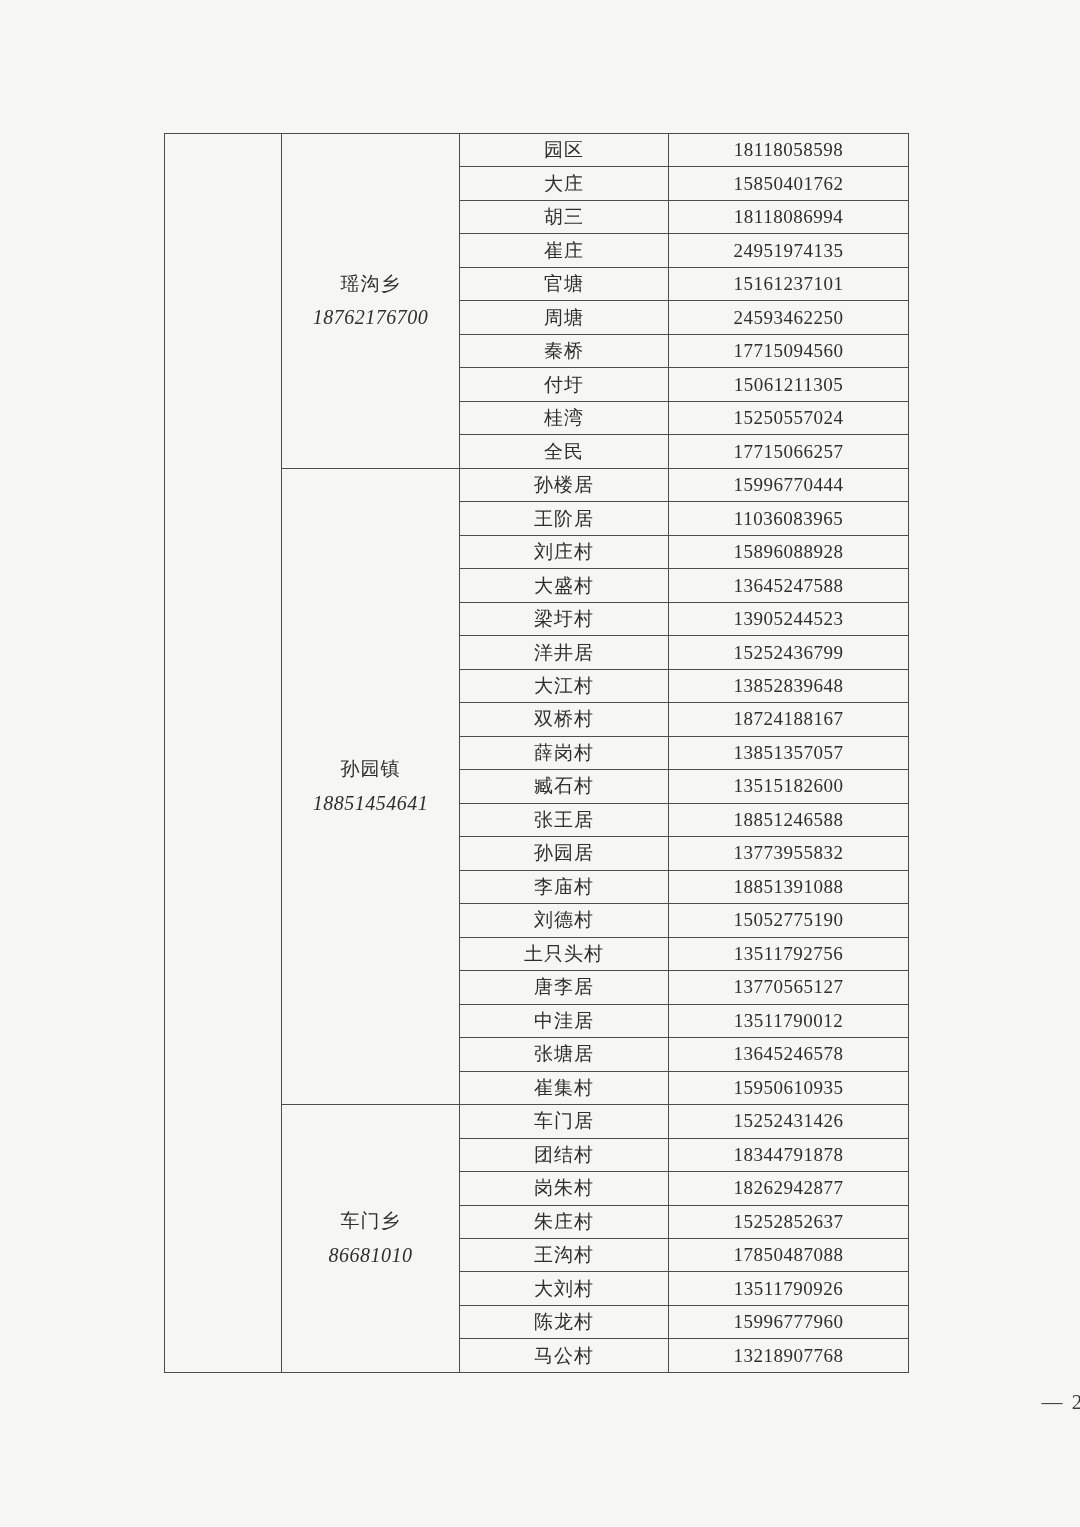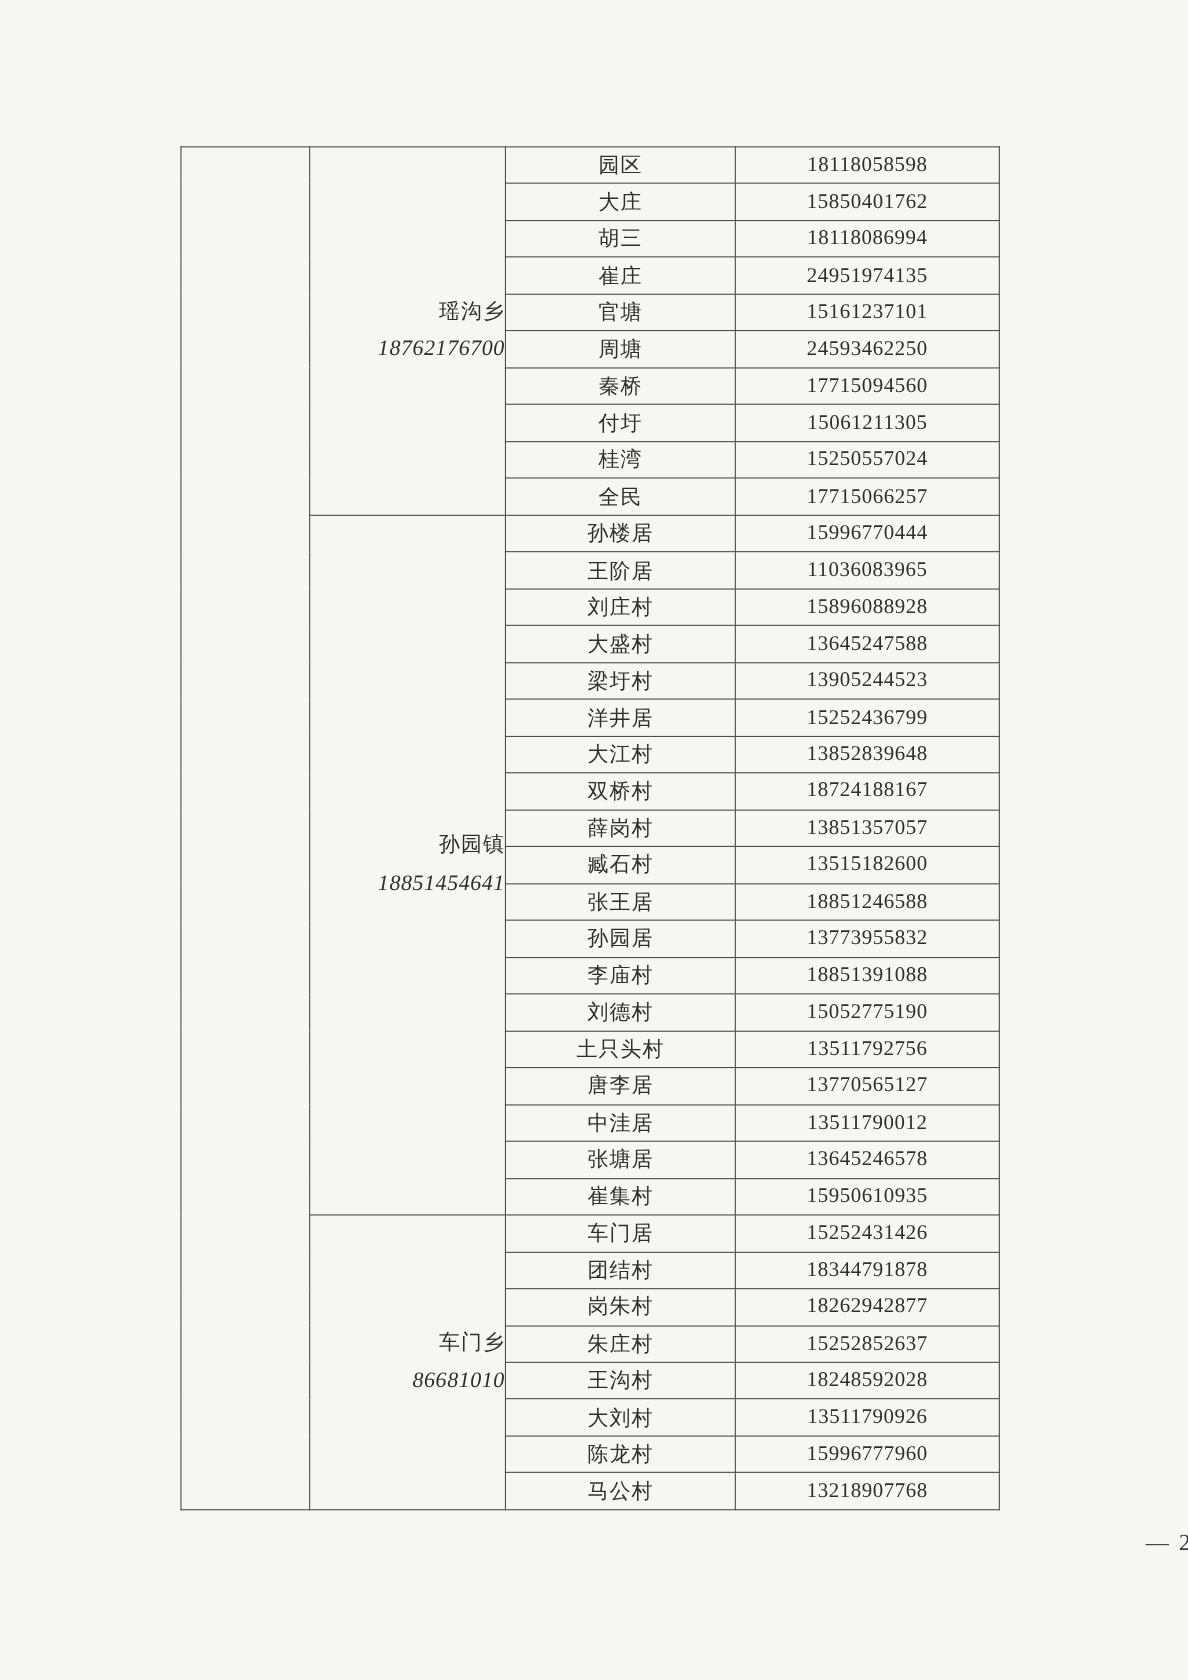--- a/index.html
+++ b/index.html
@@ -35,21 +35,20 @@
     overflow: hidden;
     white-space: nowrap;
   }
   col.c-spacer   { width: 117px; }
   col.c-township { width: 178px; }
   col.c-village  { width: 209px; }
   col.c-phone    { width: 240px; }
   td.township-cell div {
     line-height: 1.75;
     letter-spacing: 1px;
-    text-align: right;
   }
   td.township-cell .township-phone-text {
     letter-spacing: 0.5px;
     font-size: 20px;
     font-style: italic;
   }
   td.village-cell {
     letter-spacing: 1px;
     margin-top: 48px;
   }
@@ -223,21 +222,21 @@
         <tr>
           <td class="village-cell">岗朱村</td>
           <td class="phone-cell">18262942877</td>
         </tr>
         <tr>
           <td class="village-cell">朱庄村</td>
           <td class="phone-cell">15252852637</td>
         </tr>
         <tr>
           <td class="village-cell">王沟村</td>
-          <td class="phone-cell">18248592028</td>
+          <td class="phone-cell">17850487088</td>
         </tr>
         <tr>
           <td class="village-cell">大刘村</td>
           <td class="phone-cell">13511790926</td>
         </tr>
         <tr>
           <td class="village-cell">陈龙村</td>
           <td class="phone-cell">15996777960</td>
         </tr>
         <tr>

